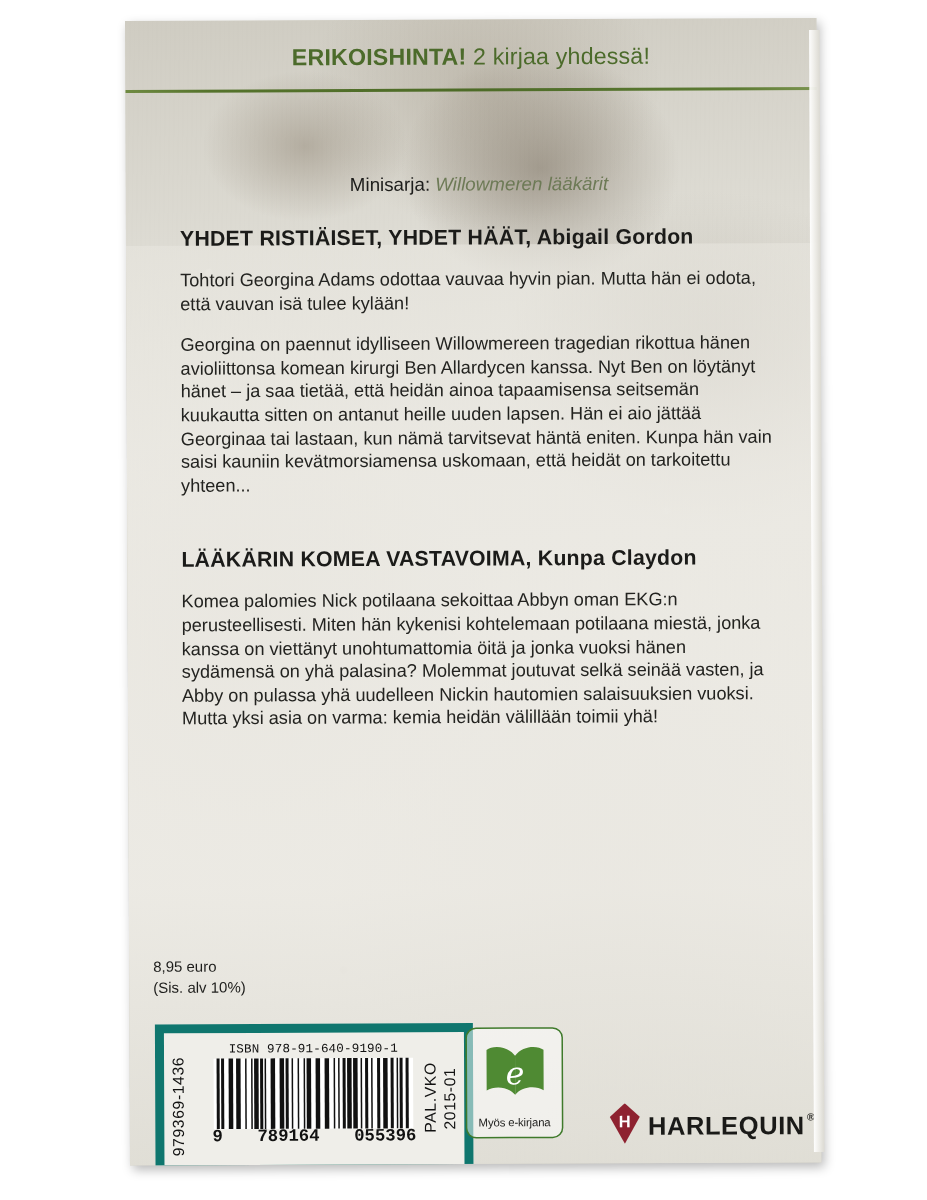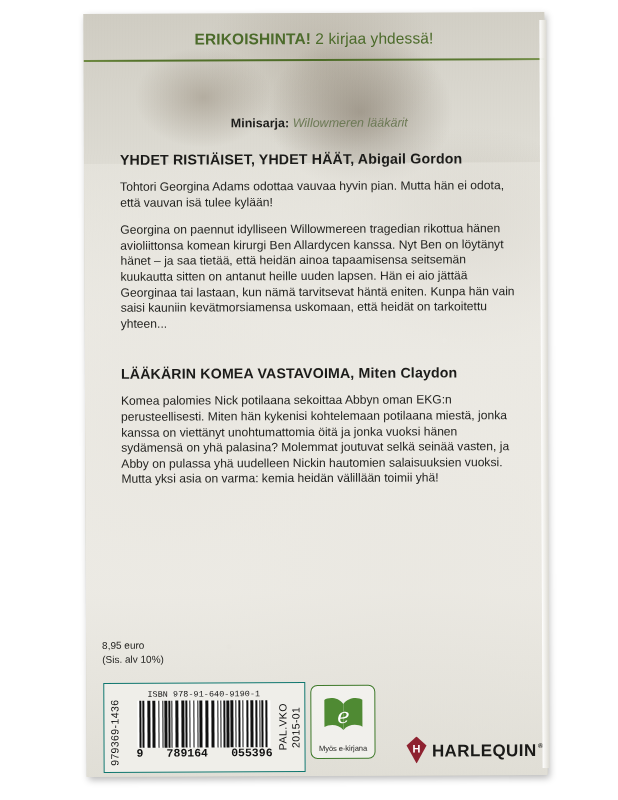--- a/index.html
+++ b/index.html
@@ -46,34 +46,34 @@
   .banner{position:absolute;left:0;right:0;top:17px;height:26px;text-align:center;}
   .banner .t1,.banner .t2{font-size:15.5px;color:#4c6b2b;letter-spacing:.1px;}
   .banner .t1{font-weight:bold;}
   .banner .t2{font-weight:normal;}
   .rule{position:absolute;left:0;right:0;top:46px;height:2px;
         background:linear-gradient(90deg,#6f8a42,#55732c 12%,#4d6b27 50%,#5c7a33 88%,#7b9450);}
 
   
   .copy{position:absolute;left:36px;right:26px;top:103px;}
   .minis{font-size:12.5px;color:#1d1d1b;text-align:center;margin:0 0 21px 0;}
-  .minis b{font-weight:bold;}
+  .minis b{font-weight:normal;}
   .minis i{font-style:italic;color:#6d7a56;font-weight:normal;}
 
   .storytitle{font-size:14.2px;color:#1b1b19;margin:0 0 12px 0;letter-spacing:.15px;}
   .storytitle .nm{text-align:right;}
 
   .para{font-size:12.1px;line-height:15.6px;color:#232320;margin:0 0 12px 0;text-align:left;}
   .gap-b{height:22px;}
 
   
   .price{position:absolute;left:16px;top:625px;font-size:10px;line-height:14px;color:#1d1d1b;}
 
   .barcode-box{position:absolute;left:17px;top:669px;width:200px;height:88px;
-               background:#efeee9;border:1px solid #0f766e;}
+               background:#efeee9;border:6px solid #0f766e;}
   .vleft,.vright{position:absolute;font-size:10.5px;letter-spacing:.4px;color:#111;
                  writing-mode:vertical-rl;transform:rotate(180deg);font-family:"Liberation Sans",sans-serif;}
   .vleft{left:4px;top:6px;height:76px;}
   .vright{right:2px;top:5px;height:78px;text-align:center;line-height:13px;}
   .isbn-line{position:absolute;left:33px;top:6px;width:133px;text-align:center;
              font-family:"Liberation Mono",monospace;font-size:8.4px;letter-spacing:.1px;color:#111;}
   .bars{position:absolute;left:33px;top:17px;width:133px;height:47px;background:#fff;}
   .bars i{position:absolute;top:0;bottom:0;background:#111;display:block;}
   .digits{position:absolute;left:30px;top:63px;width:140px;
           font-family:"Liberation Mono",monospace;font-size:11.5px;font-weight:bold;color:#111;
@@ -126,21 +126,21 @@
         <span>YHDET RISTIÄISET, YHDET HÄÄT,</span>
         <span class="nm">Abigail Gordon</span>
       </h2>
       <p class="para">Tohtori Georgina Adams odottaa vauvaa hyvin pian. Mutta hän ei odota, että vauvan isä tulee kylään!</p>
       <p class="para">Georgina on paennut idylliseen Willowmereen tragedian rikottua hänen avioliittonsa komean kirurgi Ben Allardycen kanssa. Nyt Ben on löytänyt hänet – ja saa tietää, että heidän ainoa tapaamisensa seitsemän kuukautta sitten on antanut heille uuden lapsen. Hän ei aio jättää Georginaa tai lastaan, kun nämä tarvitsevat häntä eniten. Kunpa hän vain saisi kauniin kevätmorsiamensa uskomaan, että heidät on tarkoitettu yhteen...</p>
 
       <div class="gap-b"></div>
 
       <h2 class="storytitle">
         <span>LÄÄKÄRIN KOMEA VASTAVOIMA,</span>
-        <span class="nm">Miten Claydon</span>
+        <span class="nm">Kunpa Claydon</span>
       </h2>
       <p class="para">Komea palomies Nick potilaana sekoittaa Abbyn oman EKG:n perusteellisesti. Miten hän kykenisi kohtelemaan potilaana miestä, jonka kanssa on viettänyt unohtumattomia öitä ja jonka vuoksi hänen sydämensä on yhä palasina? Molemmat joutuvat selkä seinää vasten, ja Abby on pulassa yhä uudelleen Nickin hautomien salaisuuksien vuoksi. Mutta yksi asia on varma: kemia heidän välillään toimii yhä!</p>
     </div>
 
     <div class="price">
       <div>8,95 euro</div>
       <div>(Sis. alv 10%)</div>
     </div>
 
     <div class="barcode-box">

